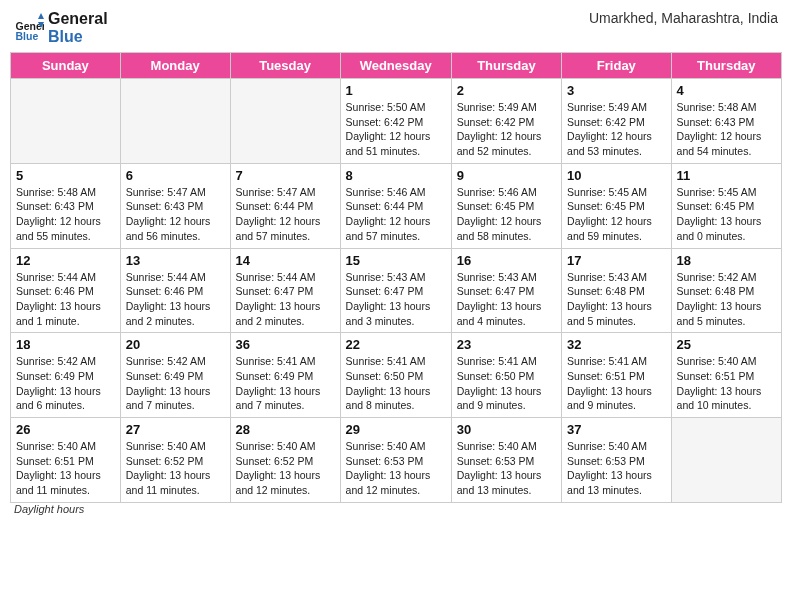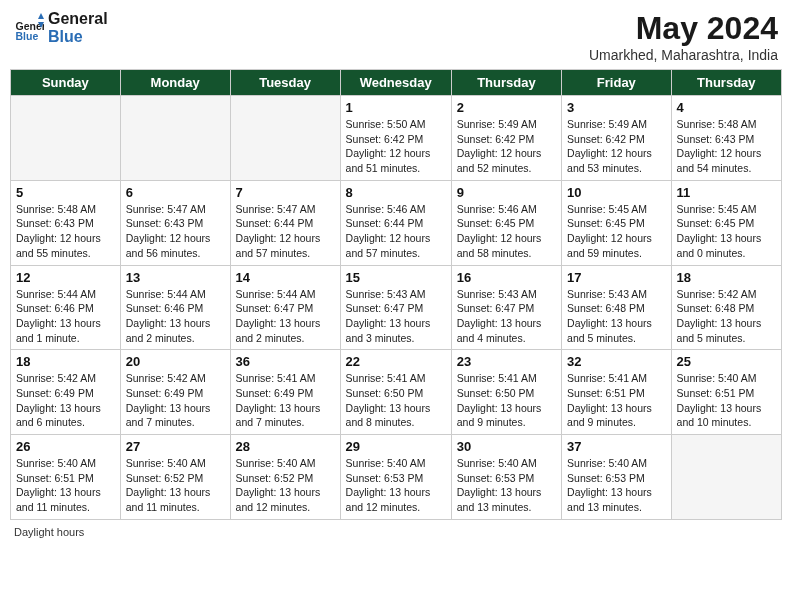--- a/index.html
+++ b/index.html
@@ -37,21 +37,21 @@
     .subtitle {
       font-size: 14px;
       color: #333;
     }
     .calendar {
       width: 100%;
       border-collapse: collapse;
       font-size: 11px;
     }
     .calendar th {
-      background: #14532d;
+      background: #ec4899;
       color: #fff;
       text-align: center;
       padding: 5px 4px;
       font-size: 13px;
       font-weight: bold;
       border: 1px solid #ccc;
     }
     .calendar td {
       vertical-align: top;
       border: 1px solid #ccc;
@@ -69,44 +69,43 @@
       color: #111;
       display: block;
       margin-bottom: 2px;
     }
     .day-info {
       color: #222;
       font-size: 10.5px;
       line-height: 1.4;
     }
     .footer {
-      margin-top: 6px;
       font-size: 11px;
       color: #333;
       padding-left: 4px;
+      font-style: italic;
     }
   </style>
 </head>
 <body>
 
 <div class="header">
   <div class="logo">
     <svg class="logo-icon" viewBox="0 0 40 40">
       <text x="2" y="22" font-size="14" font-weight="bold" fill="#1a1a1a">General</text>
       <text x="2" y="36" font-size="14" font-weight="bold" fill="#2a6db5">Blue</text>
       <polygon points="32,8 40,8 36,0" fill="#2a6db5"></polygon>
       <polygon points="32,12 40,12 36,20" fill="#2a6db5"></polygon>
     </svg>
     <div>
       <div style="font-size:16px;font-weight:bold;color:#1a1a1a;">General</div>
       <div style="font-size:16px;font-weight:bold;color:#2a6db5;">Blue</div>
     </div>
   </div>
   <div class="title-block">
-    <div class="month-title">May 2024</div>
     <div class="subtitle">Umarkhed, Maharashtra, India</div>
   </div>
 </div>
 
 <table class="calendar">
   <thead>
     <tr id="weekday-header">
         <th>Sunday</th>
         <th>Monday</th>
         <th>Tuesday</th>

